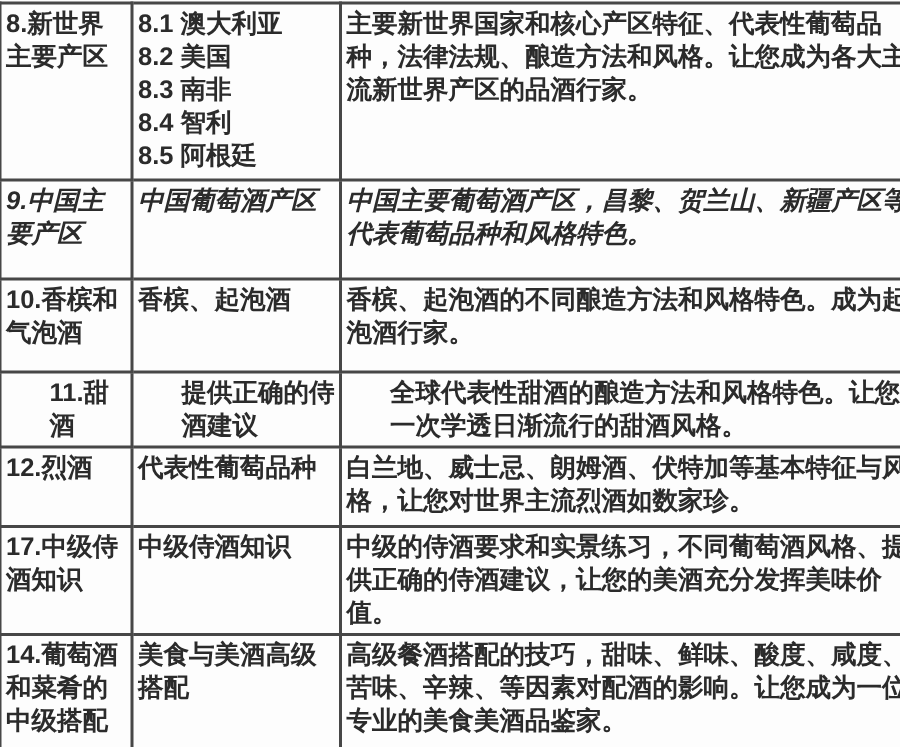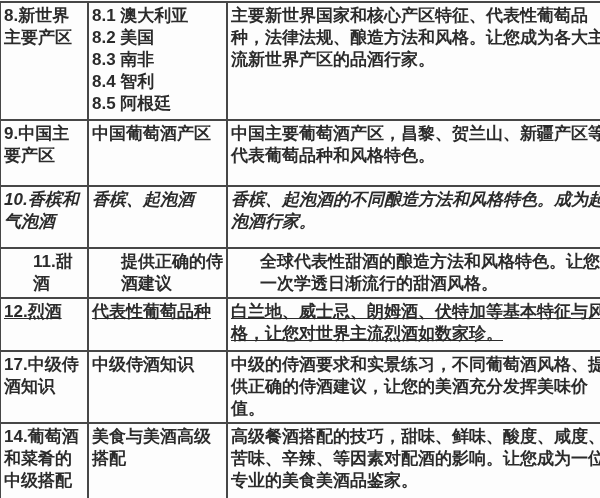--- a/index.html
+++ b/index.html
@@ -30,24 +30,24 @@
     font-size: 17px;
     line-height: 22px;
     padding: 2px 3px 2px 3px;
     overflow: hidden;
     margin-top: 20px;
   }
   td.module-cell   { width: 80px;  letter-spacing: 0px; }
   td.course-cell   { width: 131px; white-space: pre-line; }
   td.desc-cell     { width: 380px; padding-left: 5px; padding-right: 4px; }
   tr.r1 td { height: 112px; }
-  tr.r2 td { height: 60px; }
-  tr.r3 td { height: 56px; font-style: italic; }
+  tr.r2 td { height: 60px; font-style: italic; }
+  tr.r3 td { height: 56px; }
   tr.r4 td { height: 41px; padding-left: 32px; }
-  tr.r5 td { height: 47px; text-decoration: underline; }
+  tr.r5 td { height: 47px; }
   tr.r6 td { height: 48px; }
   tr.r7 td { height: 94px; }
 </style>
 </head>
 <body>
 
 <div class="page">
   <table class="course-table">
     <tbody>
       <tr class="r1">

